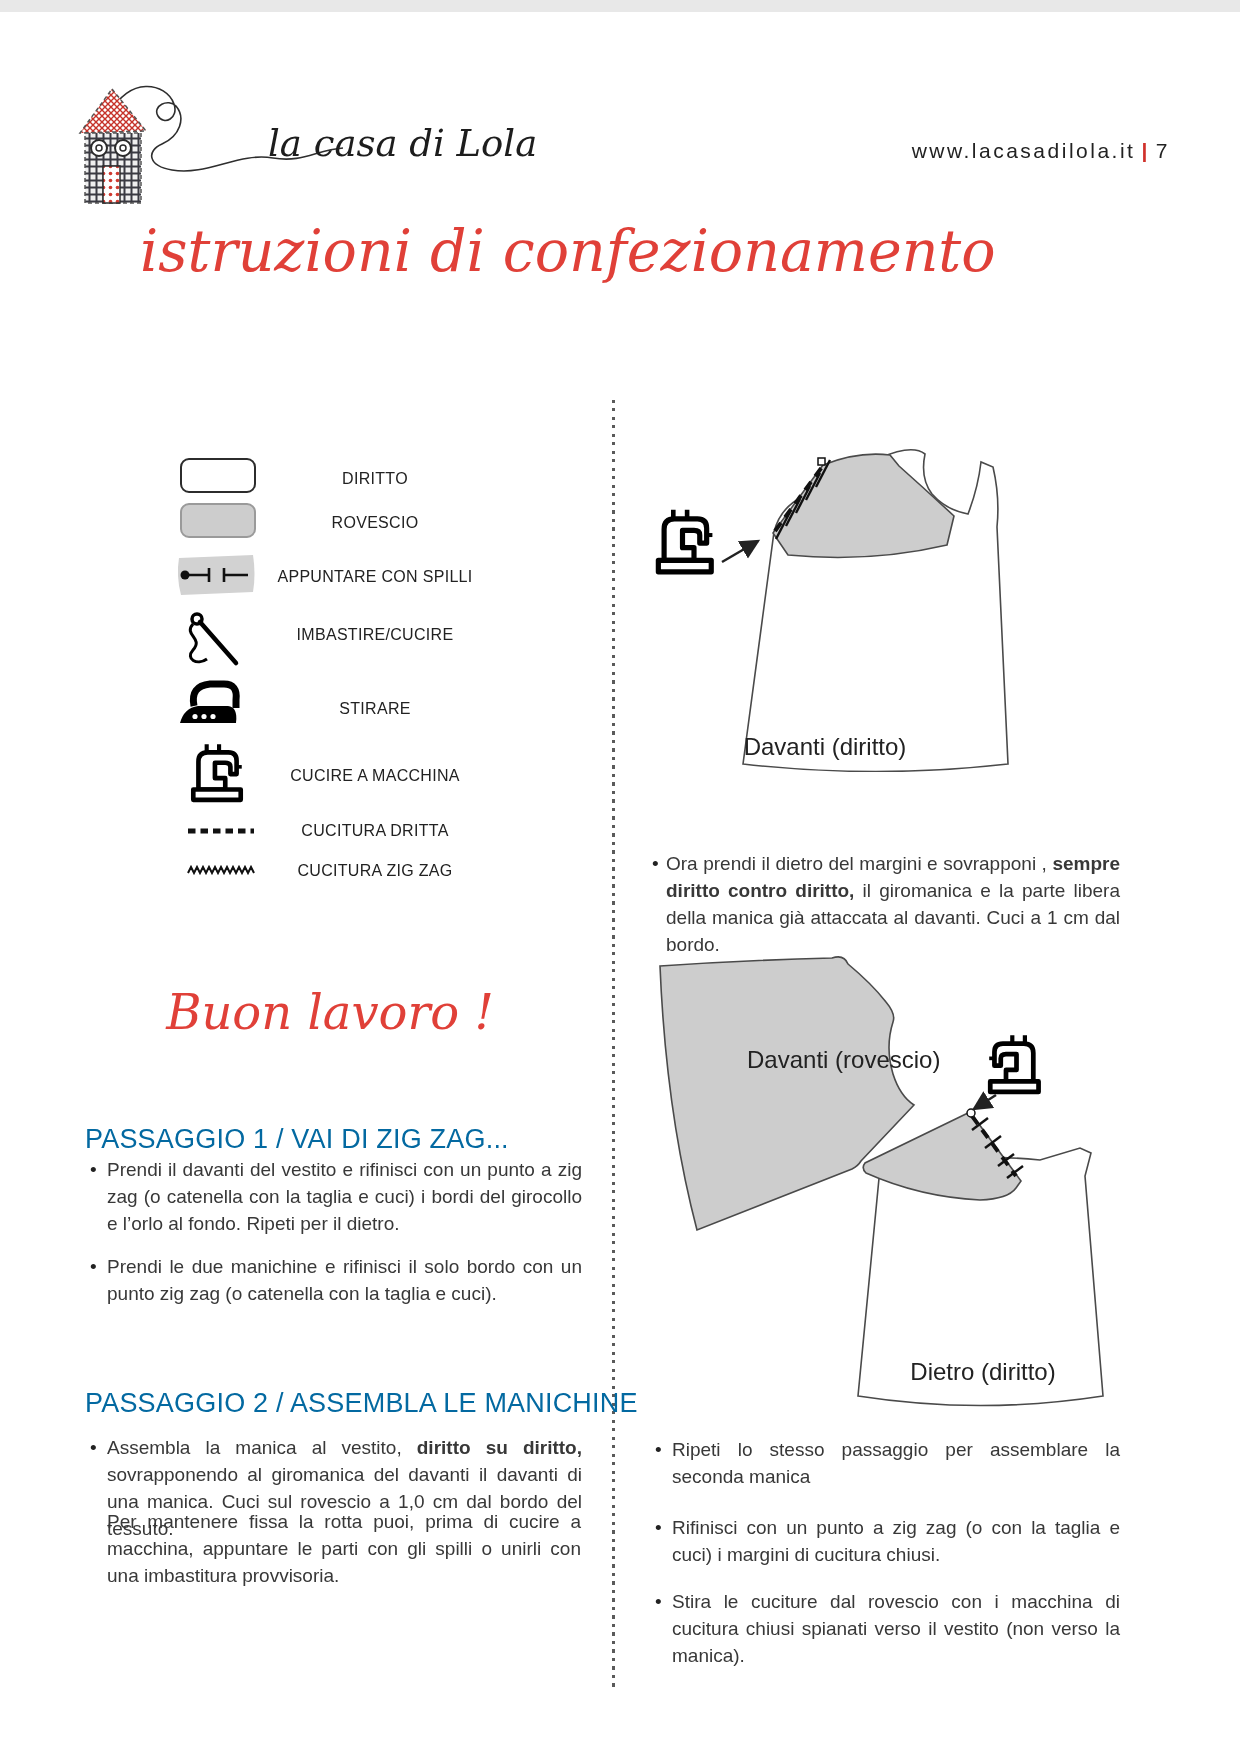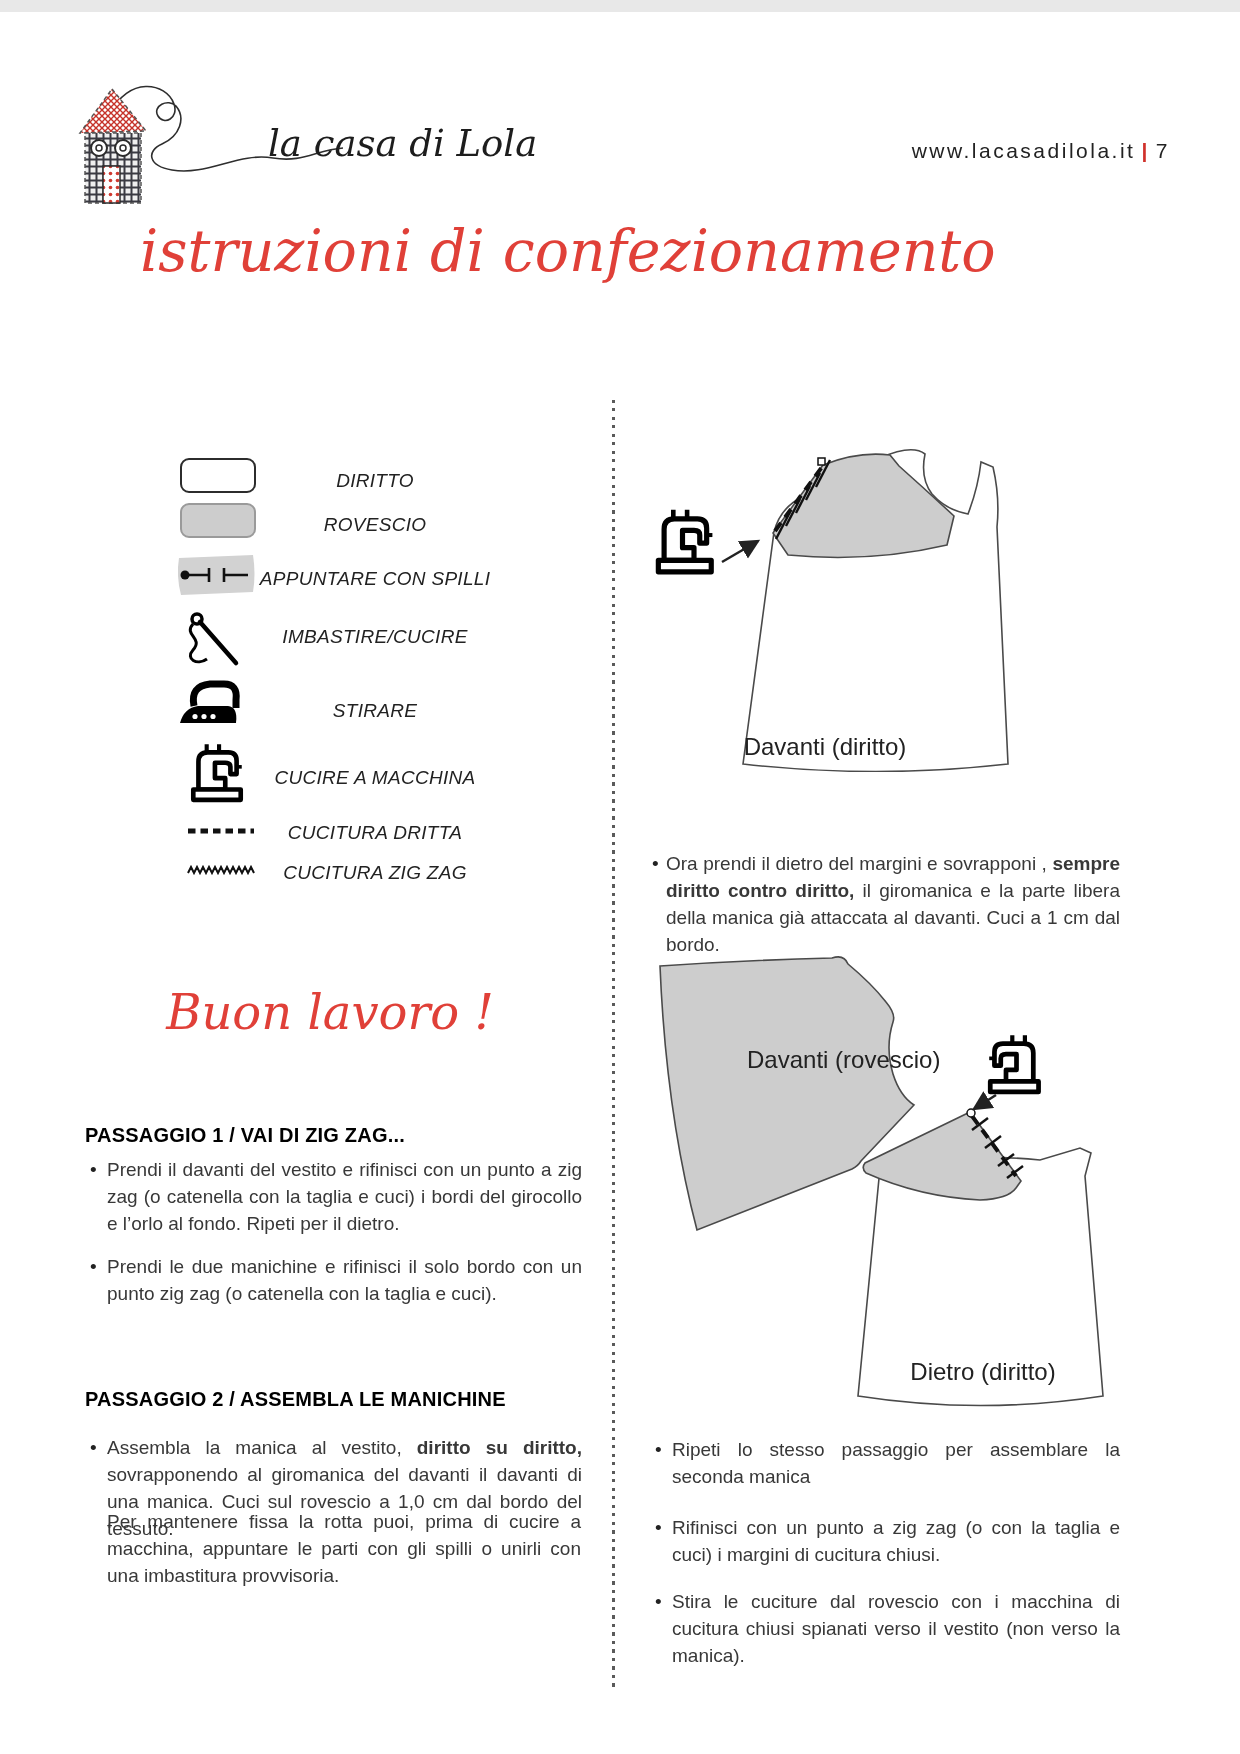--- a/index.html
+++ b/index.html
@@ -14,23 +14,23 @@
   .site-line .pipe{color:#d0312b;font-weight:bold;padding:0 6px;}
   .site-line .pagenum{color:#222;}
   
   .script-red{font-family:"DejaVu Serif",serif;font-style:italic;color:#e04038;white-space:nowrap;}
   .title-script{font-size:57px;text-align:left;}
   .message-script{font-size:48px;text-align:center;}
   
   .swatch{border-radius:9px;}
   .swatch.white{background:#fff;border:2.5px solid #2c2c2c;}
   .swatch.gray{background:#cdcdcd;border:2px solid #9a9a9a;}
-  .legend-label{font-size:19px;color:#222;text-align:center;white-space:nowrap;letter-spacing:.3px;font-style:italic;}
-  
-  .step-heading{font-size:20px;font-weight:bold;color:#000000;letter-spacing:.2px;white-space:nowrap;}
+  .legend-label{font-size:16px;color:#222;text-align:center;white-space:nowrap;letter-spacing:.3px;}
+  
+  .step-heading{font-size:27px;font-weight:normal;color:#0369a1;letter-spacing:.2px;white-space:nowrap;}
   .para{font-size:19px;line-height:27px;text-align:justify;}
   .bullet-row{display:flex;}
   .bullet-dot{width:17px;flex:0 0 17px;font-size:19px;line-height:27px;color:#222;}
   .diagram-label{font-family:"Liberation Sans",sans-serif;font-size:24px;fill:#222;}
   
   .dotted-sep{
     width:3px;
     background-image:repeating-linear-gradient(to bottom,#5a5a5a 0 3px,transparent 3px 8.5px);
   }
   b,.b{font-weight:bold;}

